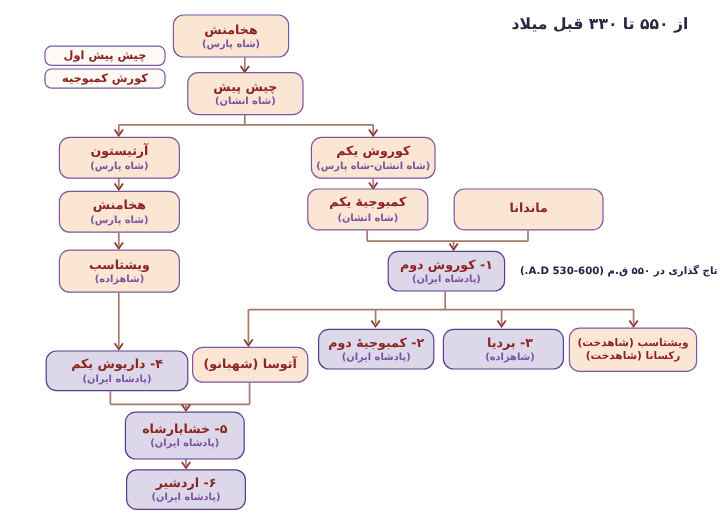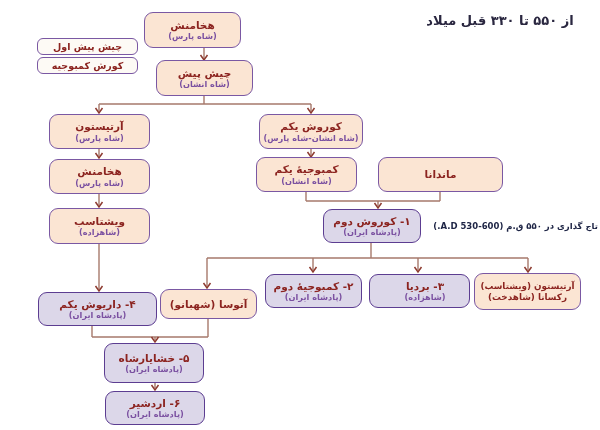--- a/index.html
+++ b/index.html
@@ -126,21 +126,21 @@
   </div>
   <div class="node lavender" style="left:265px;top:274px;width:97px;height:34px;">
     <div class="name">۲- کمبوجیهٔ دوم</div>
     <div class="sub">(پادشاه ایران)</div>
   </div>
   <div class="node lavender" style="left:369px;top:274px;width:101px;height:34px;padding-left:14px;">
     <div class="name">۳- بردیا</div>
     <div class="sub">(شاهزاده)</div>
   </div>
   <div class="node" style="left:474px;top:273px;width:107px;height:37px;">
-    <div class="name sm">آرتیستون (ویشتاسب)</div>
+    <div class="name sm">ویشتاسب (شاهدخت)</div>
     <div class="name sm">رکسانا (شاهدخت)</div>
   </div>
 
   <div class="node lavender" style="left:104px;top:343px;width:100px;height:40px;">
     <div class="name">۵- خشایارشاه</div>
     <div class="sub">(پادشاه ایران)</div>
   </div>
 
   <div class="node lavender" style="left:105px;top:391px;width:100px;height:34px;">
     <div class="name">۶- اردشیر</div>

